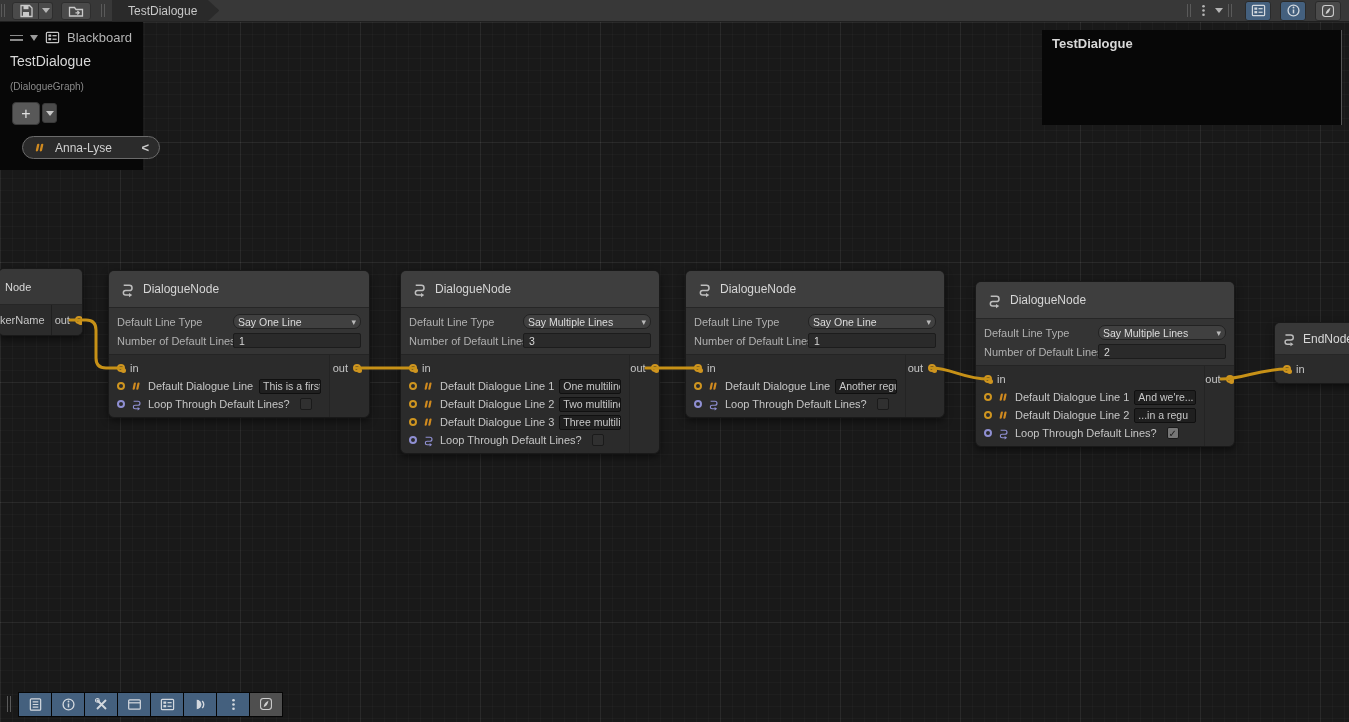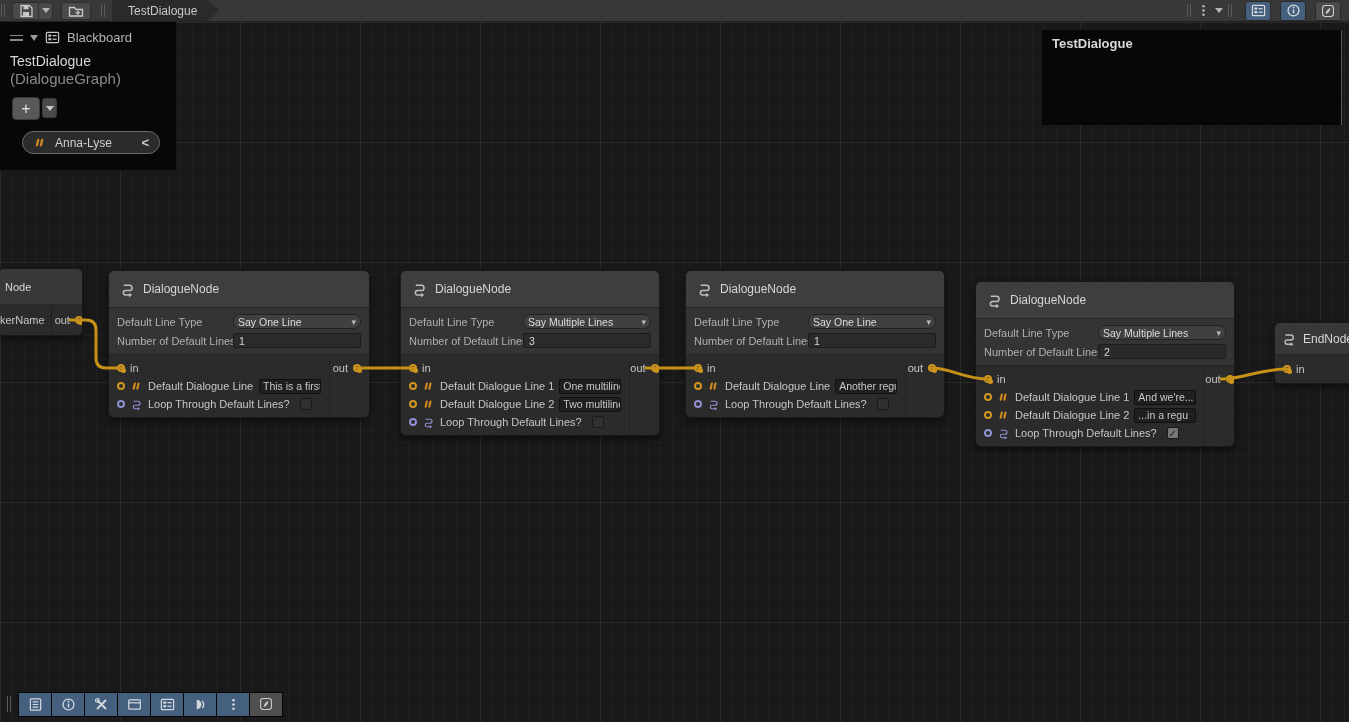--- a/index.html
+++ b/index.html
@@ -101,21 +101,21 @@
   .panel{position:absolute;z-index:6;background:rgba(6,6,6,0.96);color:var(--txt)}
   .panel-header{display:flex;align-items:center;gap:7px;padding:8px 8px 4px 10px}
   .drag-handle{width:13px;display:flex;flex-direction:column;gap:3px}
   .drag-handle i{height:1.5px;background:#8a8a8a;display:block}
   .tri{width:0;height:0;border-left:4.5px solid transparent;border-right:4.5px solid transparent;
     border-top:6px solid #9a9a9a}
   .panel-title{font-size:13px;color:#b5b5b5}
   .panel-icon{color:#c5c5c5;flex:none}
   .bb-asset{padding:4px 10px 0 10px}
   .bb-name{font-size:14px;color:#d8d8d8}
-  .bb-type{font-size:15px;color:#8a8a8a;margin-top:1px}
+  .bb-type{font-size:10px;color:#8a8a8a;margin-top:12px}
   .bb-btnrow{display:flex;align-items:flex-start;gap:2px;padding:10px 10px 0 12px}
   .add-btn{width:28px;height:23px;background:#585858;border:1px solid #3a3a3a;border-radius:4px;
     color:#e0e0e0;font-size:16px;display:flex;align-items:center;justify-content:center;line-height:1}
   .add-caret{width:15px;height:20px;background:#4a4a4a;border:1px solid #3a3a3a;border-radius:3px;
     display:flex;align-items:center;justify-content:center;margin-top:1px}
   .bb-pill{margin:11px 0 0 22px;width:138px;height:23px;border:1px solid #6b6b6b;border-radius:12px;
     background:#2b2b2b;display:flex;align-items:center;gap:8px;padding:8px 10px}
   .bb-pill .pname{font-size:12px;color:#d0d0d0;flex:1}
   .bb-pill .chev{font-size:13px;color:#cccccc;font-weight:bold}
   .gi-body{padding:6px 10px;font-size:13px;font-weight:bold;color:#d8d8d8}
@@ -371,20 +371,30 @@
             <span class="port"></span>
             <svg class="quote-ic" width="13" height="13" viewBox="0 0 16 16">
                 <use href="#i-quote"></use>
               </svg>
             <span class="port-label">Default Dialogue Line 2</span>
             <div class="linefield">
                 <span>Two multiline</span>
               </div>
           </div>
           <div class="port-row">
+            <span class="port"></span>
+            <svg class="quote-ic" width="13" height="13" viewBox="0 0 16 16">
+                <use href="#i-quote"></use>
+              </svg>
+            <span class="port-label">Default Dialogue Line 3</span>
+            <div class="linefield">
+                <span>Three multili</span>
+              </div>
+          </div>
+          <div class="port-row">
             <span class="port blue"></span>
             <svg class="loop-ic" width="13" height="13" viewBox="0 0 18 18">
                 <use href="#i-sarrow"></use>
               </svg>
             <span class="port-label">Loop Through Default Lines?</span>
             <span class="checkbox"></span>
           </div>
         </div>
         <div class="ports-right">
           <div class="port-row out">
@@ -525,21 +535,21 @@
         <span class="title">EndNode</span>
       </div>
       <div class="mini-row" style="height:28px">
         <div class="mini-cell" style="padding-left:8px">
           <span class="port connected"></span>
           <span class="port-label">in</span>
         </div>
       </div>
     </div>
 
-    <div class="panel" style="left:0;top:0;width:176px;height:148px">
+    <div class="panel" style="left:0;top:0;width:143px;height:148px">
       <div class="panel-header">
         <span class="drag-handle">
             <i></i>
             <i></i>
           </span>
         <span class="tri"></span>
         <svg class="panel-icon" width="15" height="15" viewBox="0 0 16 16">
             <use href="#i-blackboard"></use>
           </svg>
         <span class="panel-title">Blackboard</span>

